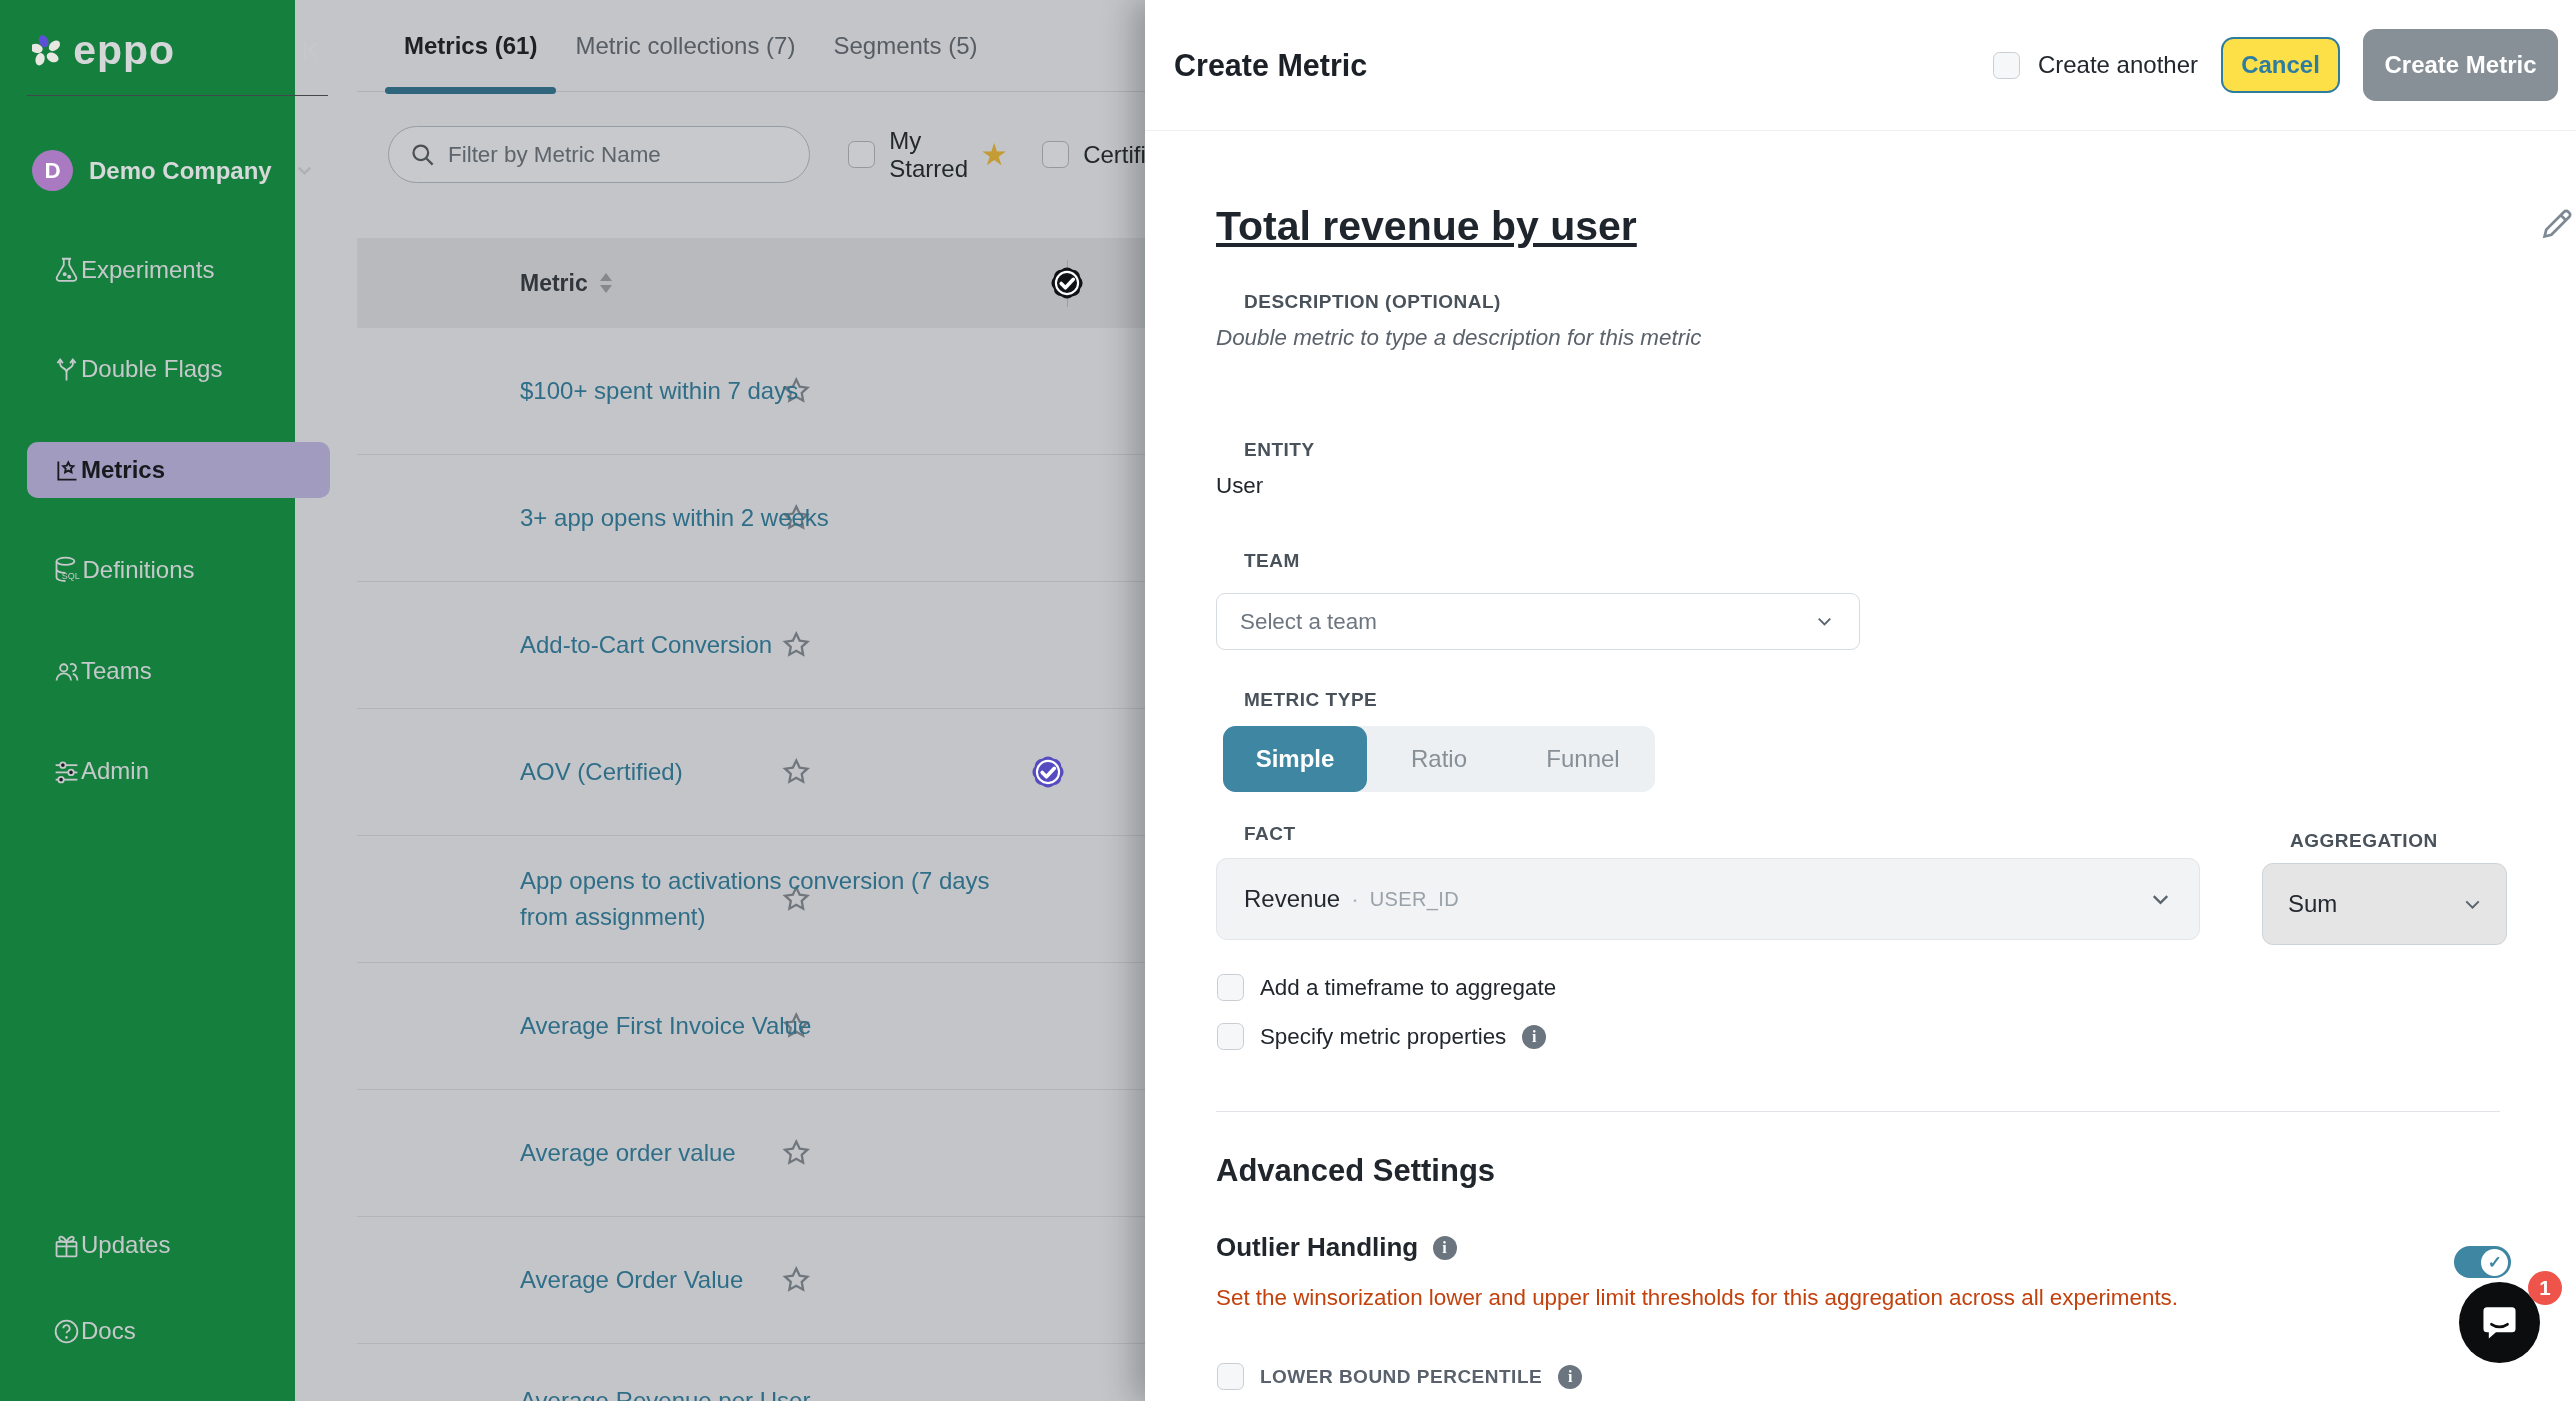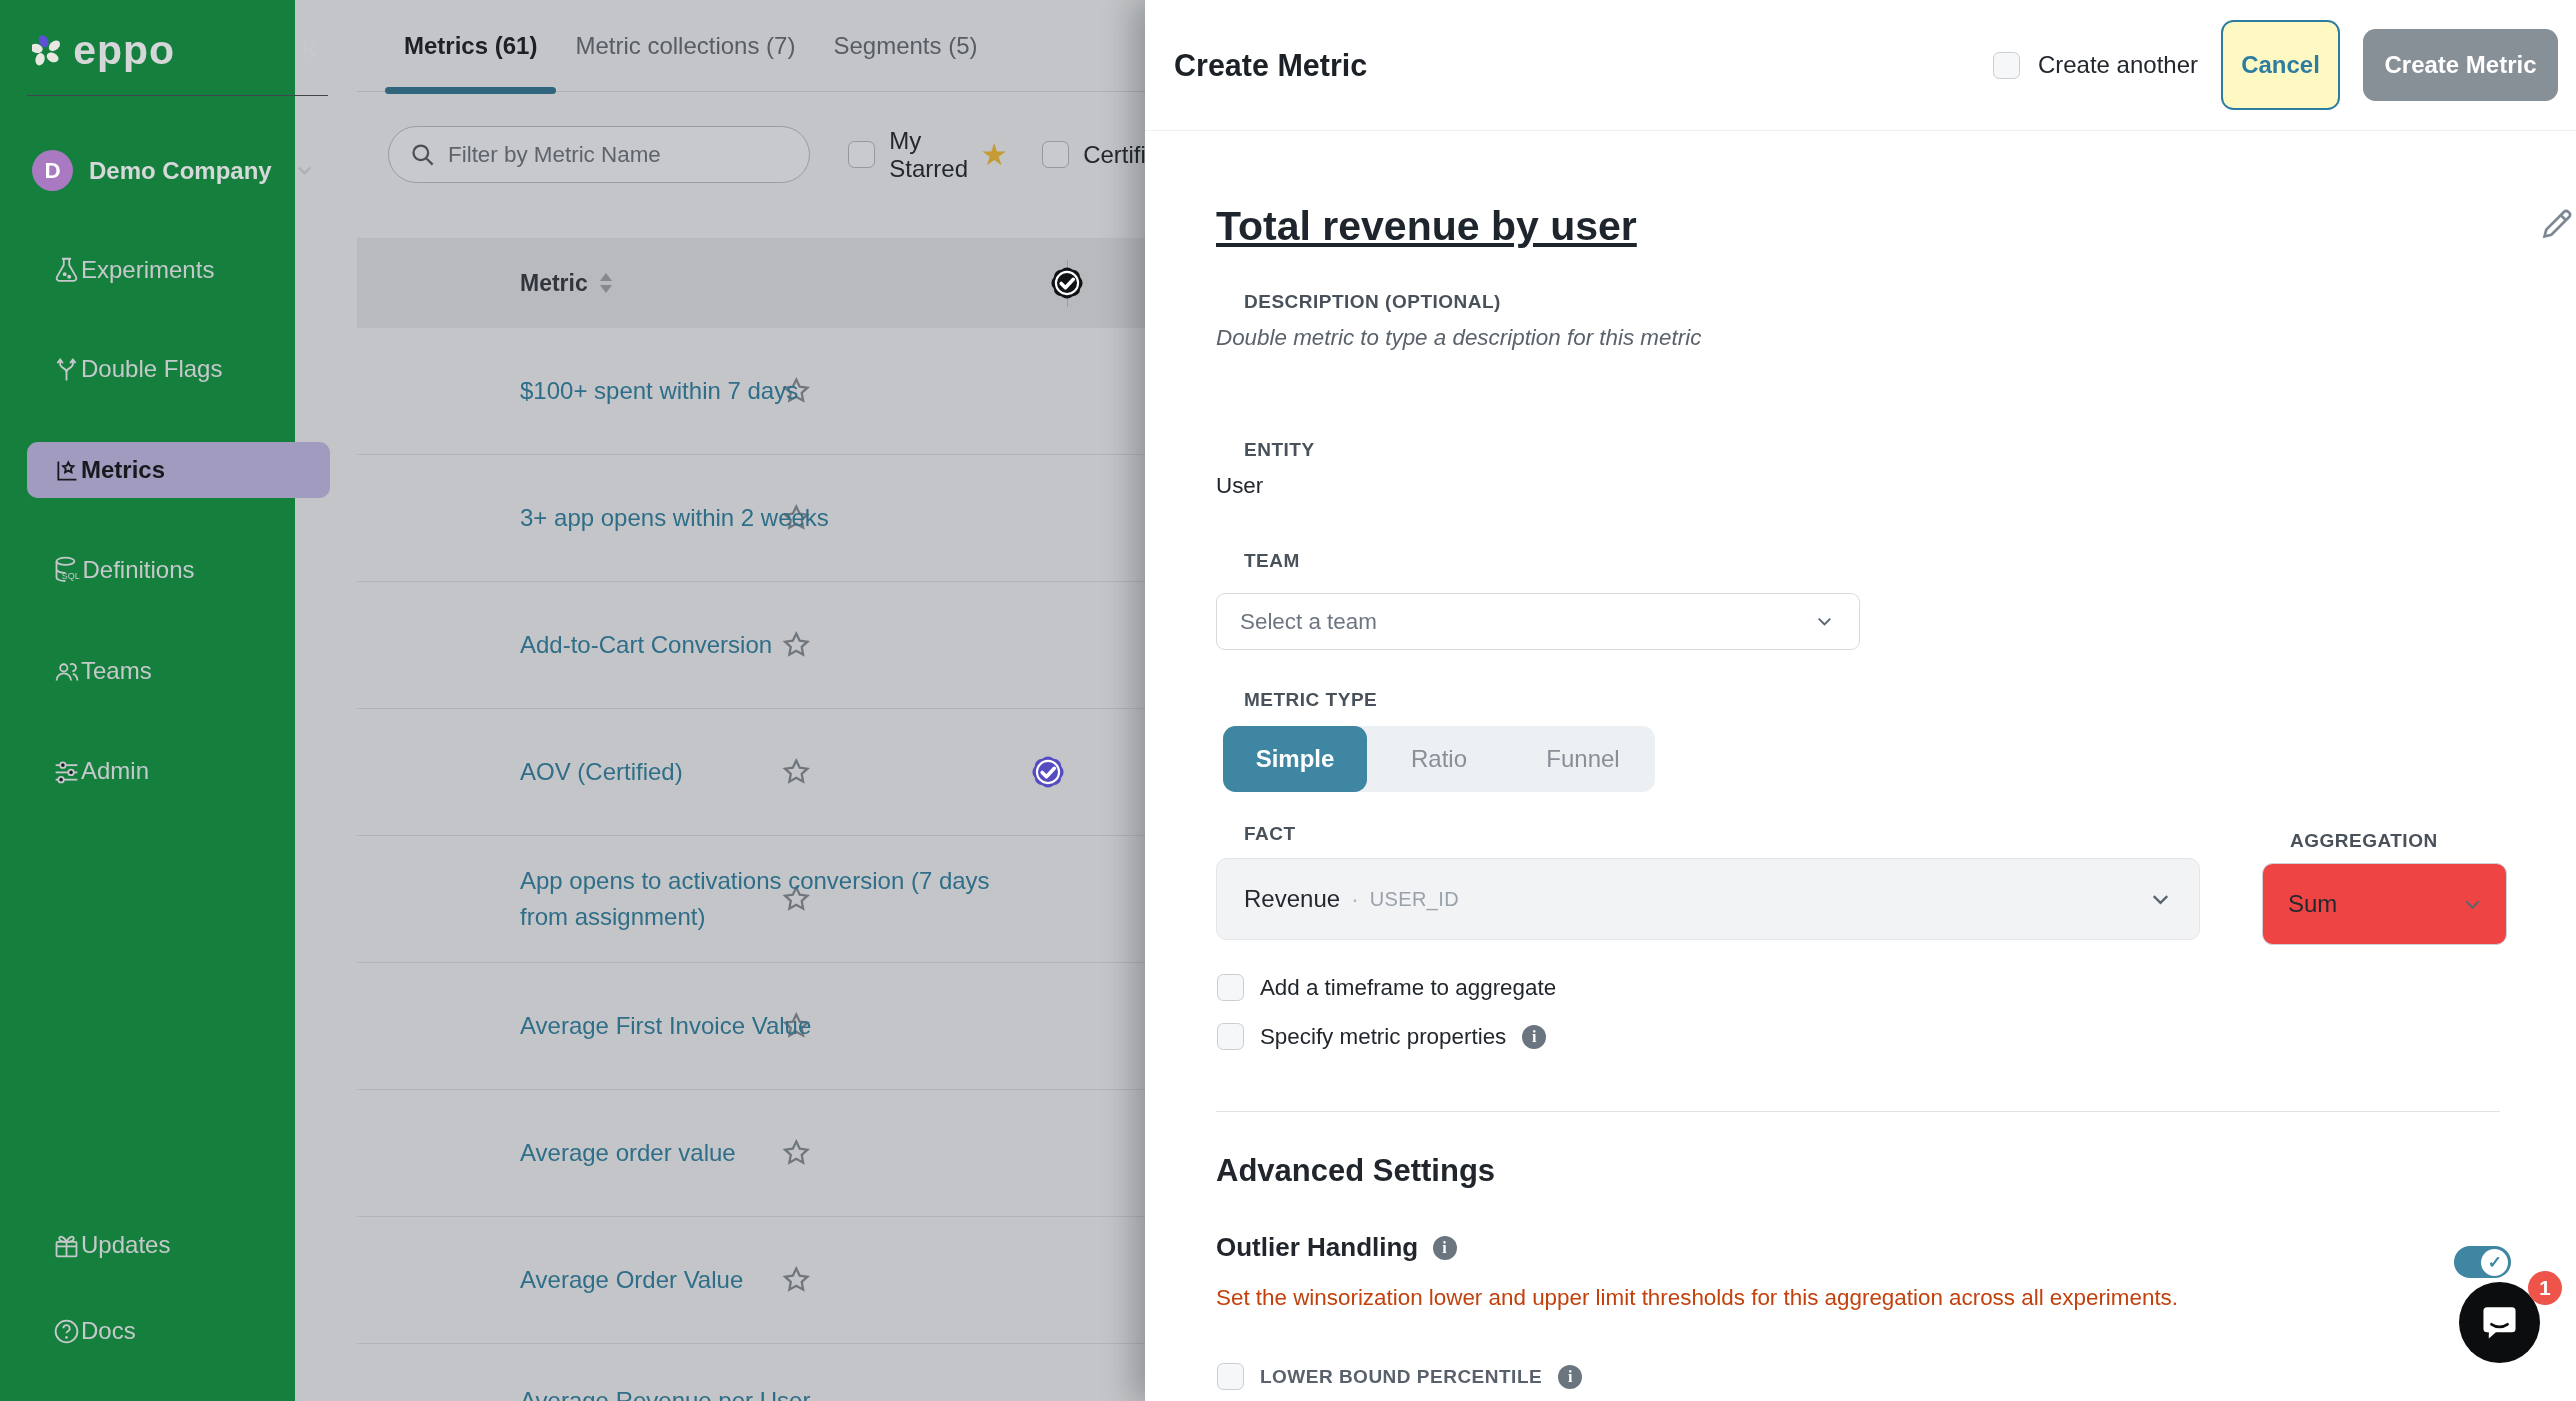--- a/index.html
+++ b/index.html
@@ -51,41 +51,41 @@
   .row.partial { border-bottom:none; }
   .row.partial .row-name { top:39px; transform:none; }
 
   
   #drawer { position:absolute; left:1145px; top:0; width:1431px; height:1402px; background:#ffffff; z-index:100; box-shadow:-10.8px 0 30.5px rgba(15,18,22,0.28); }
   .drawer-header { position:absolute; left:0; top:0; width:1431px; height:131px; border-bottom:1.8px solid #edeff2; display:flex; align-items:center; padding:0 18px 0 29px; }
   .drawer-title { font-size:30.5px; font-weight:bold; color:#1c2127; }
   .header-right { margin-left:auto; display:flex; align-items:center; gap:23px; }
   .cb-light { width:27px; height:27px; border:1.8px solid #c9ced4; border-radius:6.3px; background:#f5f7f8; cursor:pointer; }
   .create-another { font-size:24px; color:#23282e; margin-left:-5.4px; }
-  .btn-cancel { width:119px; height:90px; border:2.7px solid #2e7da0; border-radius:12.5px; background:#fef9c3; color:#2e7da0; font-size:24px; font-weight:bold; cursor:pointer; font-family:"Liberation Sans", sans-serif; }
+  .btn-cancel { width:119px; height:56px; border:2.7px solid #2e7da0; border-radius:12.5px; background:#fde047; color:#2e7da0; font-size:24px; font-weight:bold; cursor:pointer; font-family:"Liberation Sans", sans-serif; }
   .btn-submit { width:195px; height:72px; border:none; border-radius:12.5px; background:#878f97; color:#fff; font-size:24px; font-weight:bold; cursor:pointer; font-family:"Liberation Sans", sans-serif; }
 
   .form { position:absolute; left:71px; top:131px; width:1360px; }
   .metric-title { position:absolute; left:0; top:72px; font-size:41px; font-weight:bold; color:#1f252c;text-decoration:underline; }
   .pencil-btn { position:absolute; left:1320px; top:73px; width:41px; height:41px; cursor:pointer; line-height:0; }
   .field-label { position:absolute; font-size:19px; font-weight:bold; color:#49525b; letter-spacing:0.5px;margin-left:28px; }
   .desc-placeholder { position:absolute; left:0; top:194px; font-size:22.4px; font-style:italic; color:#5a626b; cursor:text; }
   .entity-value { position:absolute; left:0; top:342px; font-size:22.4px; color:#21272d; }
   .select { border-radius:9px; display:flex; align-items:center; cursor:pointer; }
   .team-select { position:absolute; left:0; top:462px; width:644px; height:57px; border:1.8px solid #d6dbe0; padding:0 23px; background:#fff; }
   .team-select span { font-size:22.4px; color:#6d7680; }
   .chev { margin-left:auto; line-height:0; }
   .seg-wrap { position:absolute; left:0; top:595px; width:432px; height:66px; background:#edf0f3; border-radius:12.5px; display:flex;margin-left:7px; }
   .seg { width:144px; height:66px; display:flex; align-items:center; justify-content:center; font-size:24px; color:#878f97; cursor:pointer; border-radius:12.5px; }
   .seg.active { background:#3e86a2; color:#fff; font-weight:bold; }
   .fact-select { position:absolute; left:0; top:727px; width:984px; height:82px; background:#f1f3f5; border:1.8px solid #e2e5e9; border-radius:10.8px; padding:0 25px 0 27px; }
   .fact-name { font-size:24px; color:#23292f; }
   .fact-dot { font-size:24px; color:#b3b9bf; margin:0 10.8px; }
   .fact-key { font-size:20px; color:#99a1a9; letter-spacing:0.4px; }
-  .agg-select { position:absolute; left:1046px; top:732px; width:245px; height:82px; background:#ef4444; border:1.8px solid #ccd3d9; border-radius:10.8px; padding:0 21.5px 0 25px; }
+  .agg-select { position:absolute; left:1046px; top:732px; width:245px; height:82px; background:#e5e5e5; border:1.8px solid #ccd3d9; border-radius:10.8px; padding:0 21.5px 0 25px; }
   .agg-select span { font-size:24px; color:#23292f; }
   .cb-row { position:absolute; left:0.9px; display:flex; align-items:center; gap:16px; }
   .cb-row .lbl { font-size:22.4px; color:#21272d; cursor:default; }
   .info-icon { width:24px; height:24px; border-radius:50%; background:#6b757f; color:#fff; font-size:16px; font-weight:bold; display:inline-flex; align-items:center; justify-content:center; font-family:"Liberation Serif", serif; }
   .form-divider { position:absolute; left:0; top:980px; width:1284px; border-top:1.8px solid #e0e3e7; }
   .advanced-h { position:absolute; left:0; top:1022px; font-size:31px; font-weight:bold; color:#20262c; }
   .outlier-row { position:absolute; left:0; top:1101px; display:flex; align-items:center; gap:14.3px; }
   .outlier-h { font-size:26px; font-weight:bold; color:#20262c; }
   .outlier-text { position:absolute; left:0; top:1154px; width:1291px; font-size:22.4px; color:#c2410c; }
   .lower-row { position:absolute; left:0.9px; top:1232px; display:flex; align-items:center; gap:16px; }

